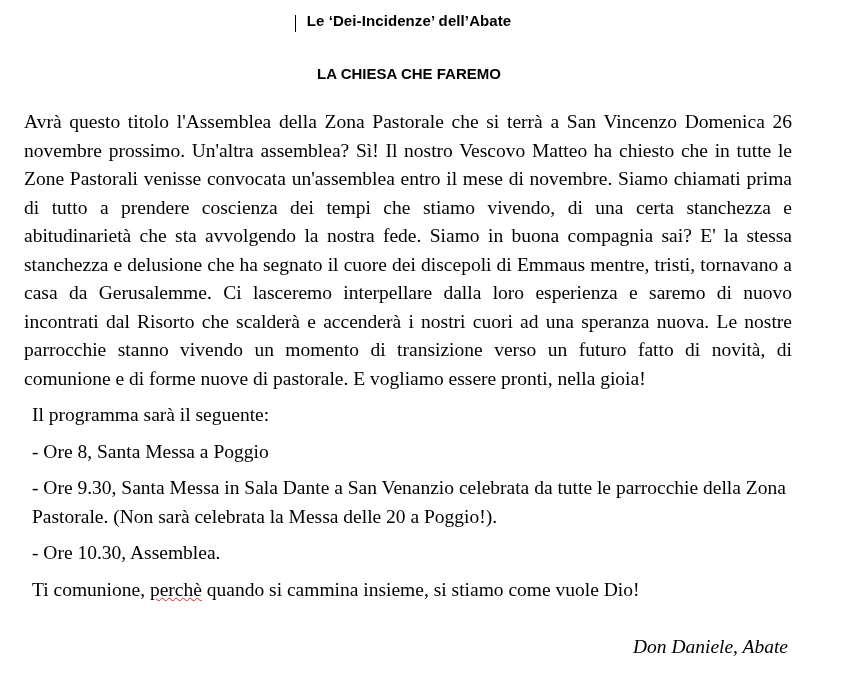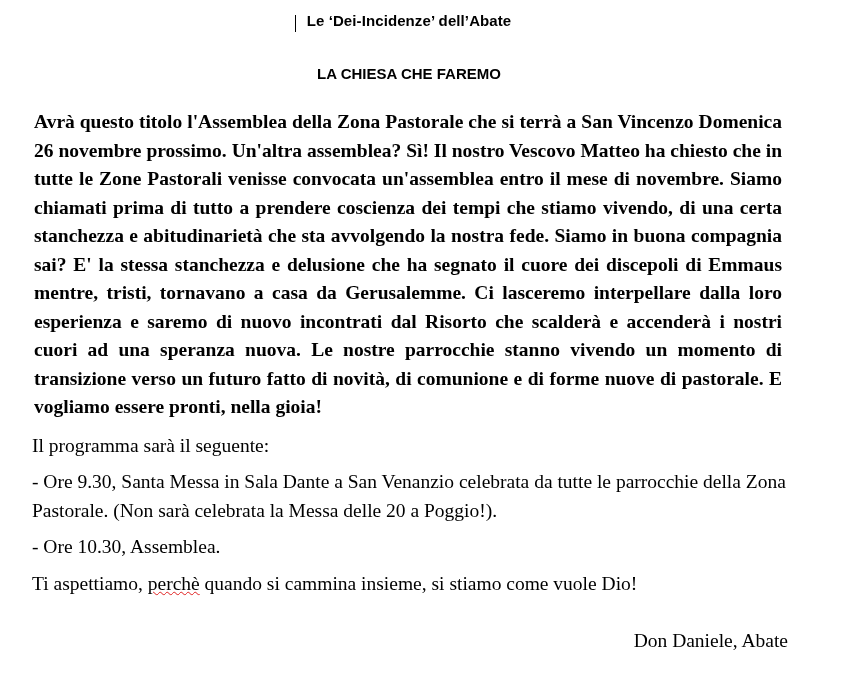--- a/index.html
+++ b/index.html
@@ -49,31 +49,31 @@
   }
   .body-text {
     font-size: 19.5px;
     line-height: 28.5px;
     text-align: justify;
     text-justify: inter-word;
     margin: 26px 0 0 0;
     padding-right: 2px;
   }
   .body-text p {
-    margin: 10px;
-    font-weight: bold;
+    margin: 0;
   }
   .plain-line {
     font-size: 19.5px;
     line-height: 28.5px;
     text-align: left;
     margin: 8px;
   }
   .signature {
     font-size: 19.5px;
+    font-style: italic;
     text-align: right;
     margin-top: 32px;
     padding-right: 6px;
   }
   .spellerr {
     text-decoration: underline;
     text-decoration-color: #e02020;
     text-decoration-style: wavy;
     text-decoration-thickness: 1px;
   }
@@ -89,20 +89,21 @@
   </div>
 
   <div class="subtitle">LA CHIESA CHE FAREMO</div>
 
   <div class="body-text">
     <p>Avrà questo titolo l'Assemblea della Zona Pastorale che si terrà a San Vincenzo Domenica 26 novembre prossimo. Un'altra assemblea? Sì! Il nostro Vescovo Matteo ha chiesto che in tutte le Zone Pastorali venisse convocata un'assemblea entro il mese di novembre. Siamo chiamati prima di tutto a prendere coscienza dei tempi che stiamo vivendo, di una certa stanchezza e abitudinarietà che sta avvolgendo la nostra fede. Siamo in buona compagnia sai? E' la stessa stanchezza e delusione che ha segnato il cuore dei discepoli di Emmaus mentre, tristi, tornavano a casa da Gerusalemme. Ci lasceremo interpellare dalla loro esperienza e saremo di nuovo incontrati dal Risorto che scalderà e accenderà i nostri cuori ad una speranza nuova. Le nostre parrocchie stanno vivendo un momento di transizione verso un futuro fatto di novità, di comunione e di forme nuove di pastorale. E vogliamo essere pronti, nella gioia!</p>
   </div>
 
   <div class="plain-line">Il programma sarà il seguente:</div>
 
+  <div class="plain-line">- Ore 8, Santa Messa a Poggio</div>
   <div class="plain-line">- Ore 9.30, Santa Messa in Sala Dante a San Venanzio celebrata da tutte le parrocchie della Zona Pastorale. (Non sarà celebrata la Messa delle 20 a Poggio!).</div>
   <div class="plain-line">- Ore 10.30, Assemblea.</div>
 
-  <div class="plain-line"><span>Ti aspettiamo, </span><span class="spellerr">perchè</span><span> quando si cammina insieme, si stiamo come vuole Dio!</span></div>
+  <div class="plain-line"><span>Ti comunione, </span><span class="spellerr">perchè</span><span> quando si cammina insieme, si stiamo come vuole Dio!</span></div>
 
   <div class="signature">Don Daniele, Abate</div>
 
 </div>
 
 </body></html>

